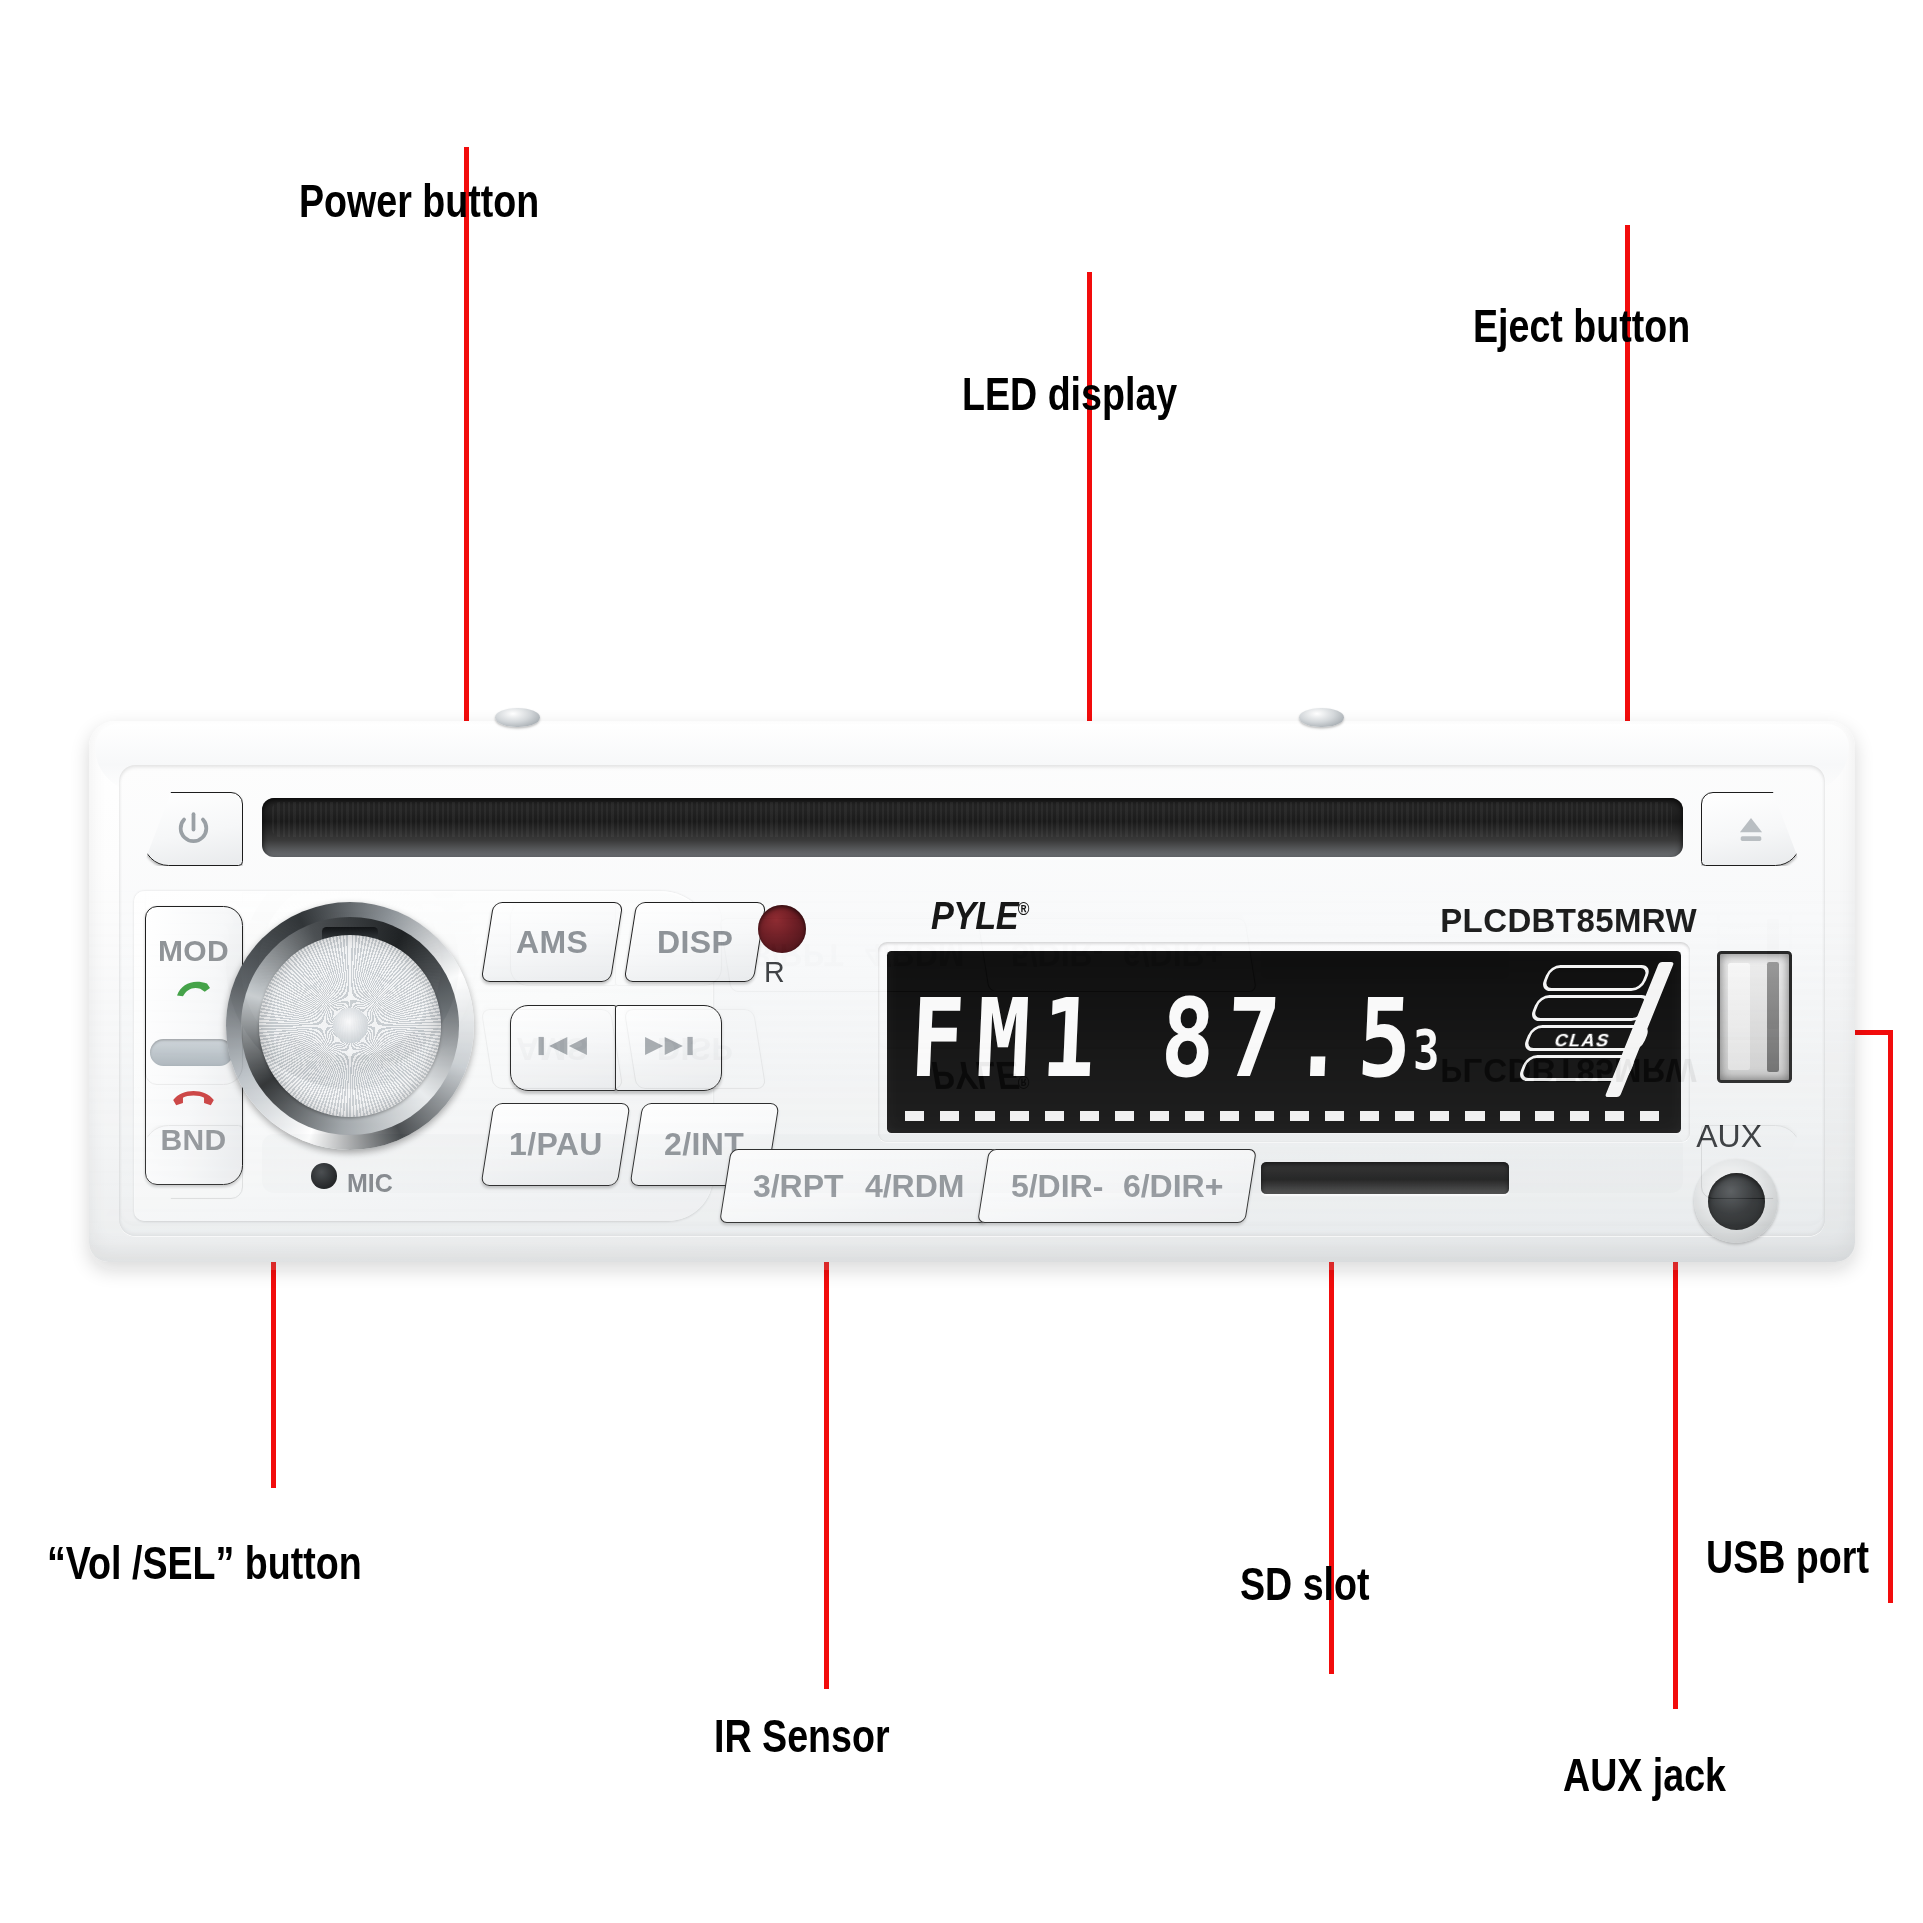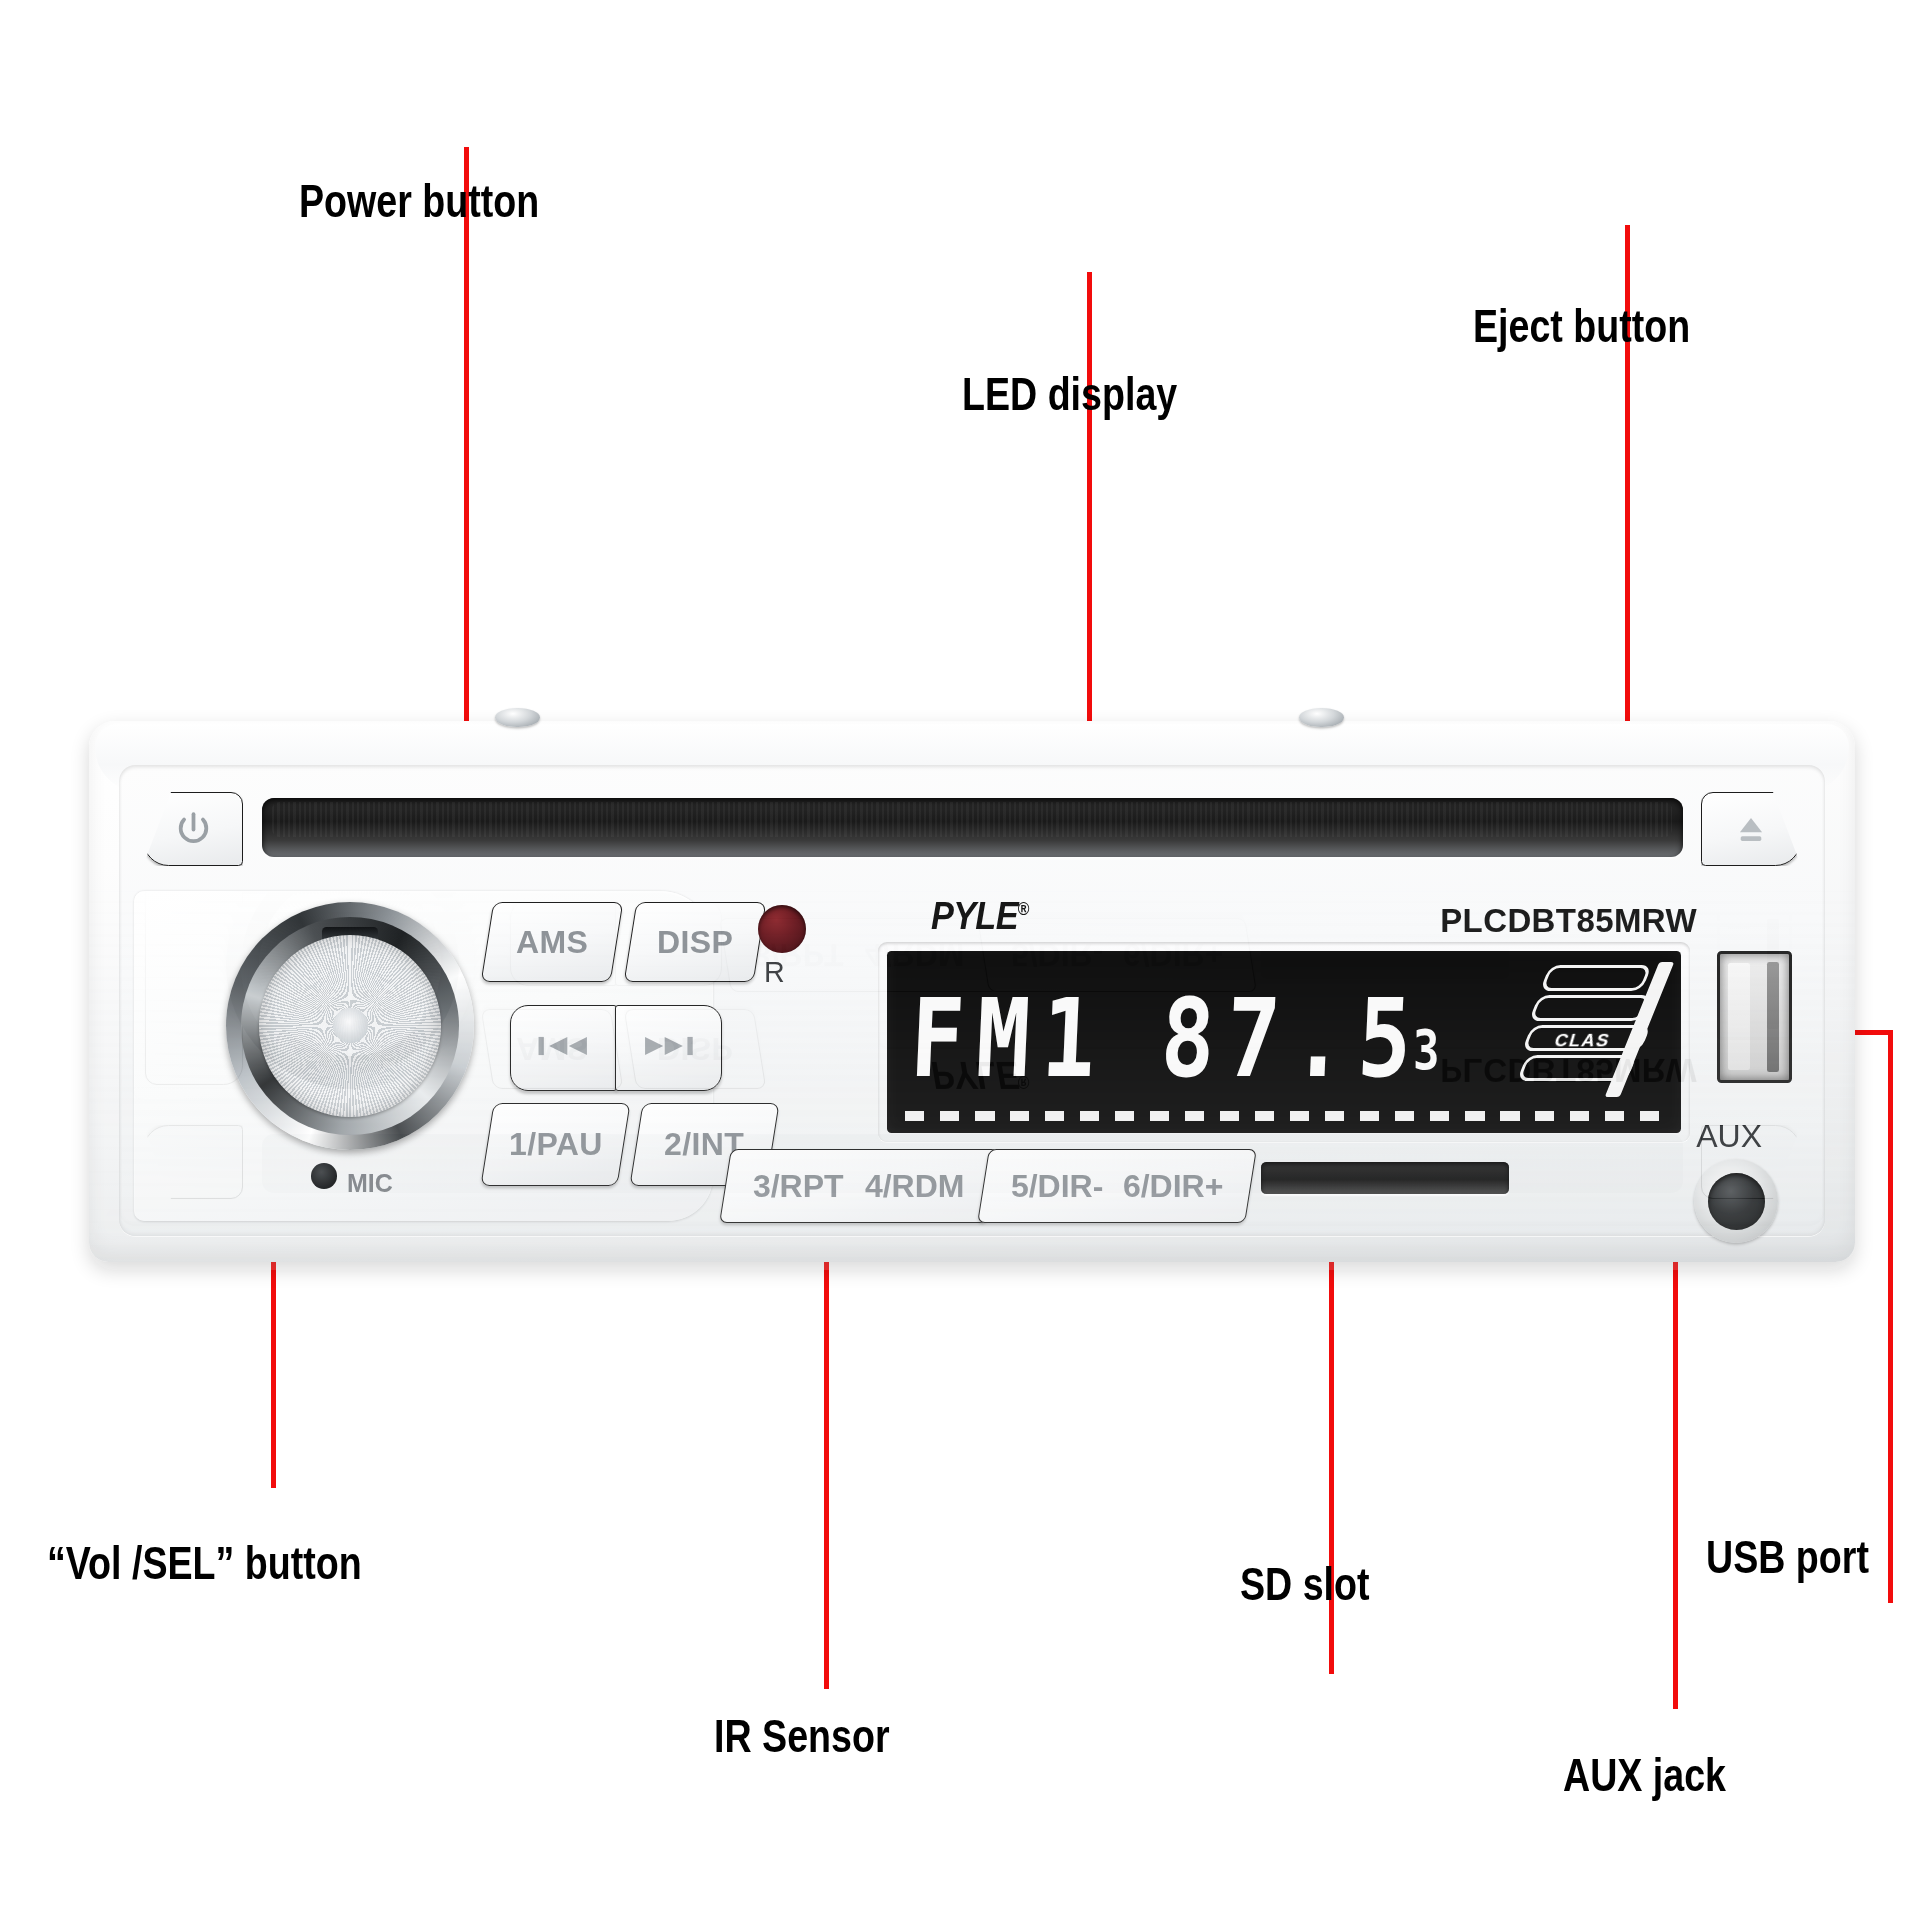--- a/index.html
+++ b/index.html
@@ -300,20 +300,35 @@
           <svg width="38" height="38" viewBox="0 0 24 24">
             <polygon points="12,5 19,14 5,14" fill="#b9bec2"></polygon>
             <rect x="5.5" y="16.5" width="13" height="3" rx="1" fill="#b9bec2"></rect>
           </svg>
         </span>
       </div>
     </div>
 
     <div class="bezel">
 
+      <div class="modpad">
+        <div class="txt mod">MOD</div>
+        <div class="ico icoG">
+          <svg width="45" height="25.6" viewBox="0 0 60 34">
+            <path d="M8 26 C14 10 30 4 48 10 L52 16 L45 21 L39 17 C29 14 21 18 16 27 Z" fill="#3fa043"></path>
+          </svg>
+        </div>
+        <div class="slider"></div>
+        <div class="ico icoR">
+          <svg width="47" height="25.6" viewBox="0 0 62 34">
+            <path d="M4 20 C16 4 46 4 58 20 L54 27 L45 24 L45 17 C39 13 23 13 17 17 L17 24 L8 27 Z" fill="#c93a3a"></path>
+          </svg>
+        </div>
+        <div class="txt bnd">BND</div>
+      </div>
 
       <div class="knobwrap">
         <div class="knob-ring"></div>
         <div class="knob-ring2"></div>
         <div class="knob-notch"></div>
         <div class="knob-top"></div>
       </div>
 
       <div class="michole"></div>
       <div class="miclbl">MIC</div>

